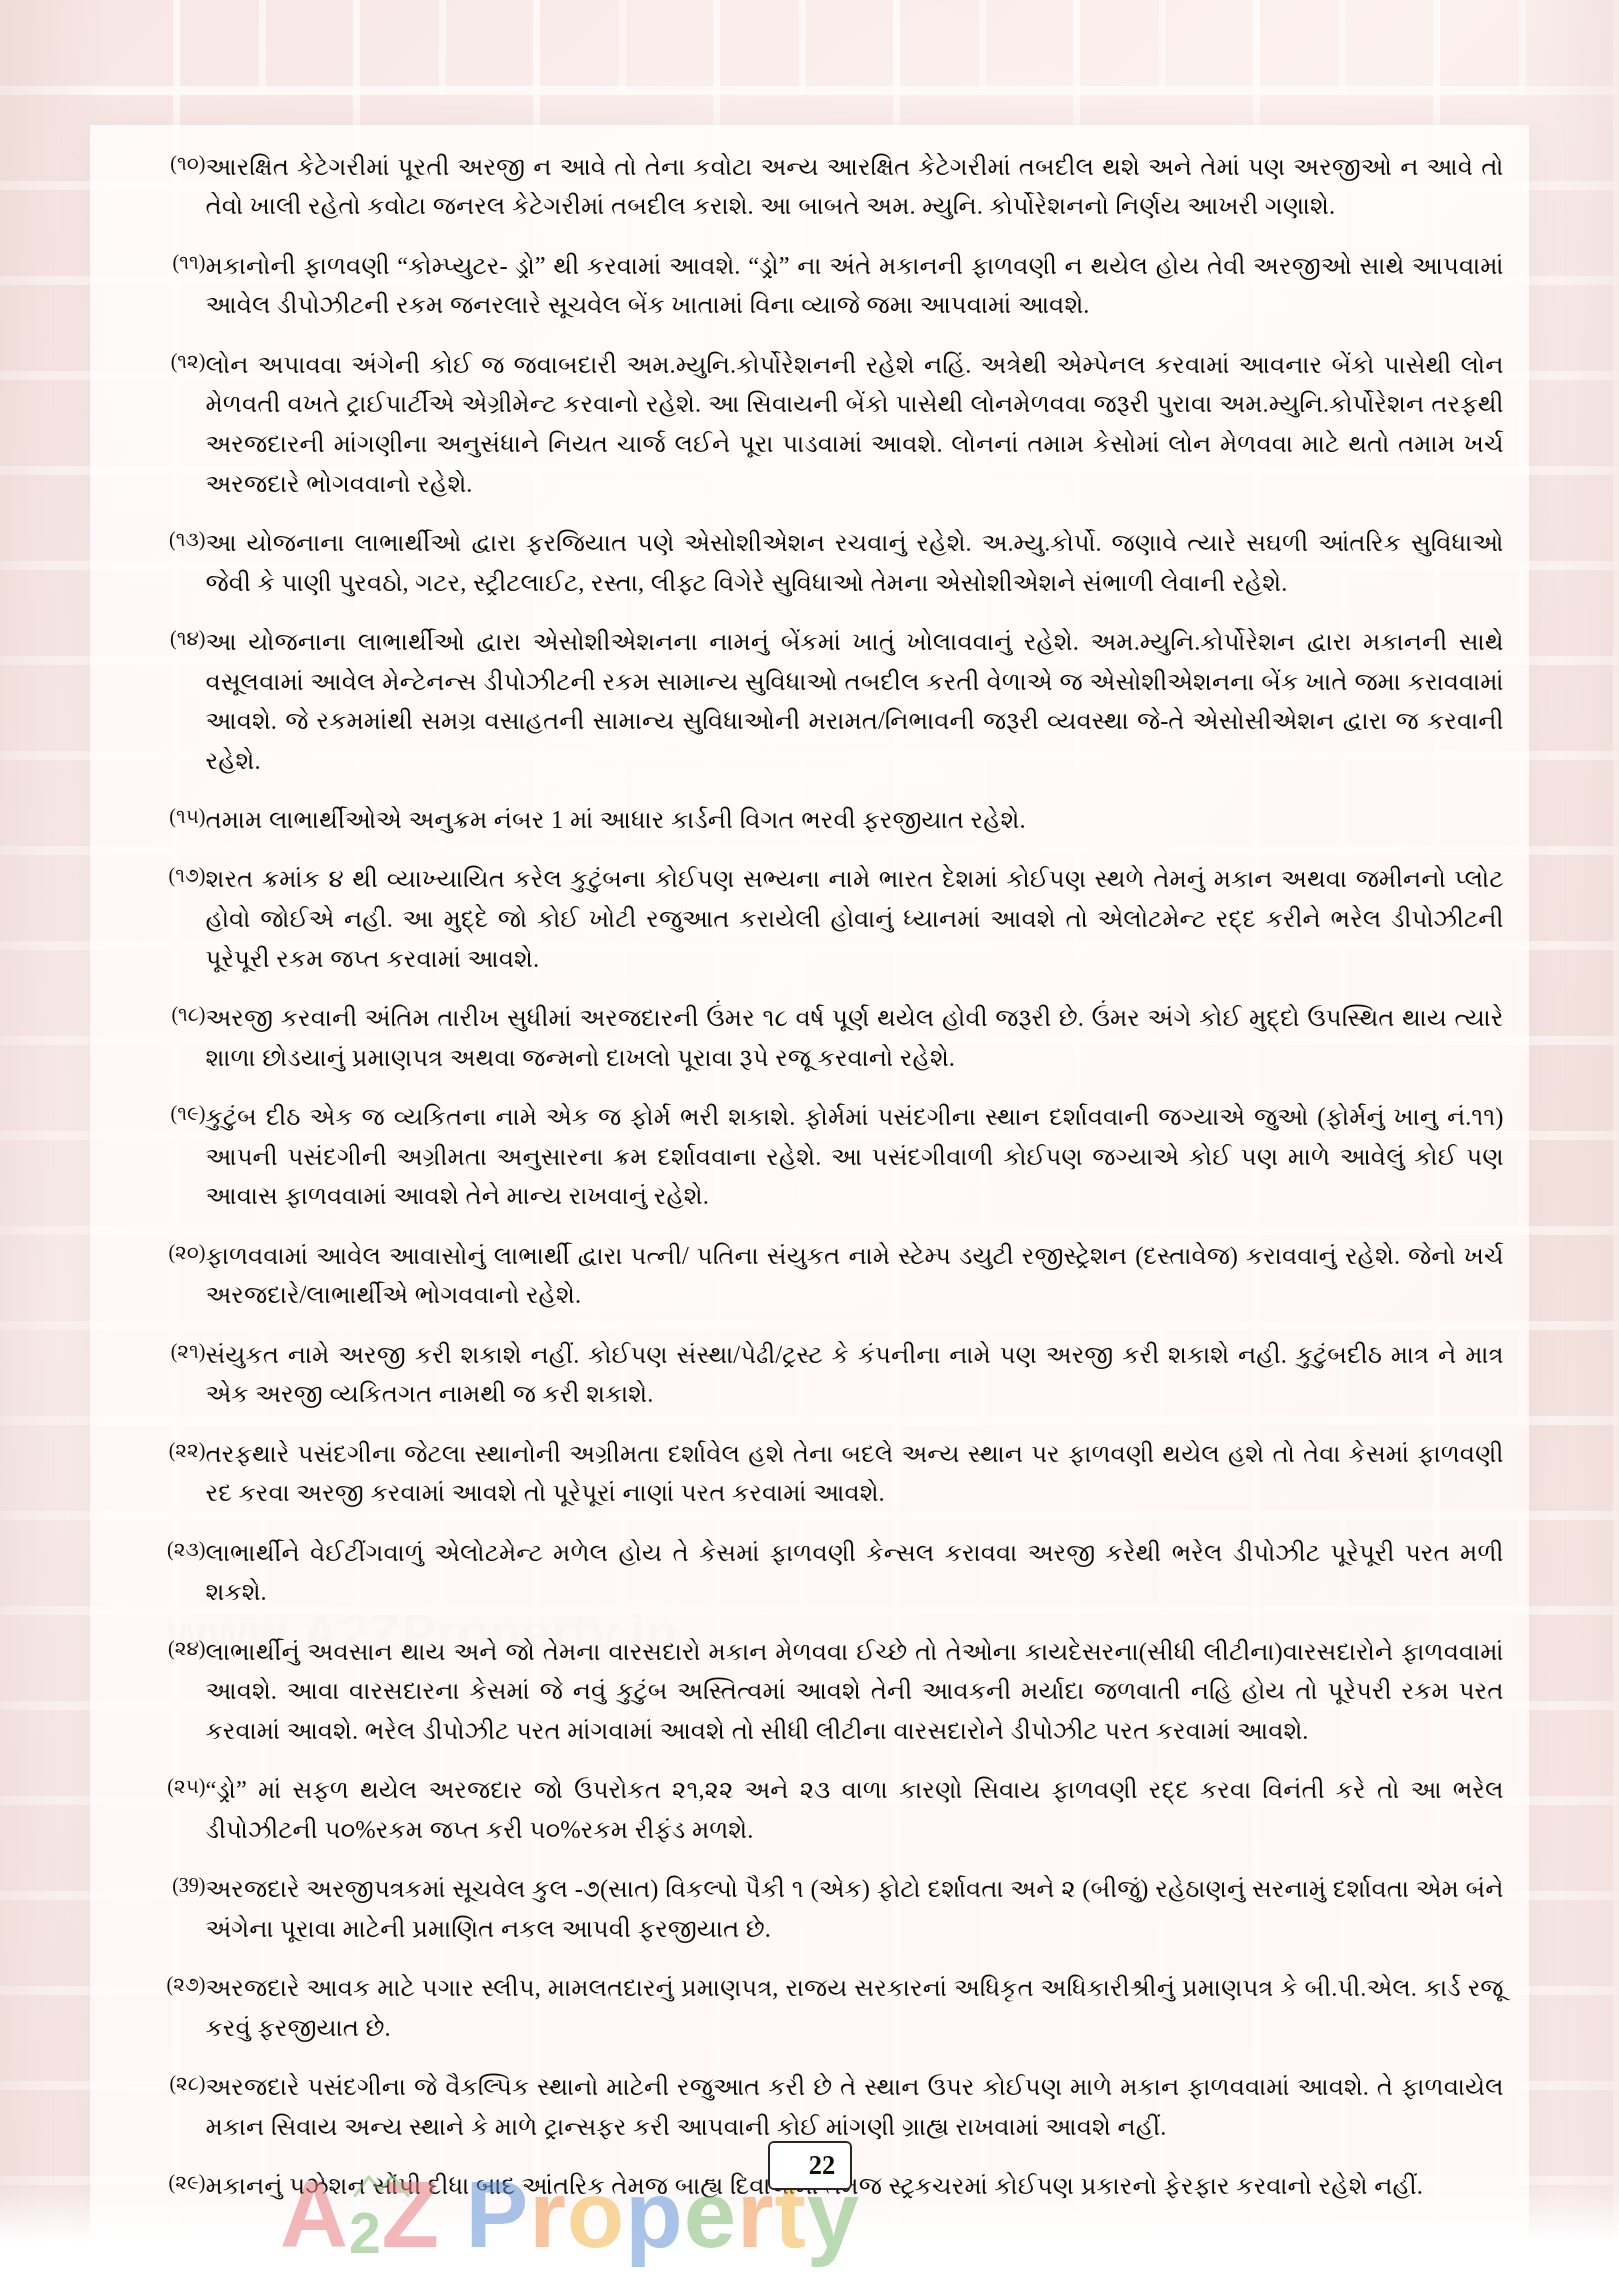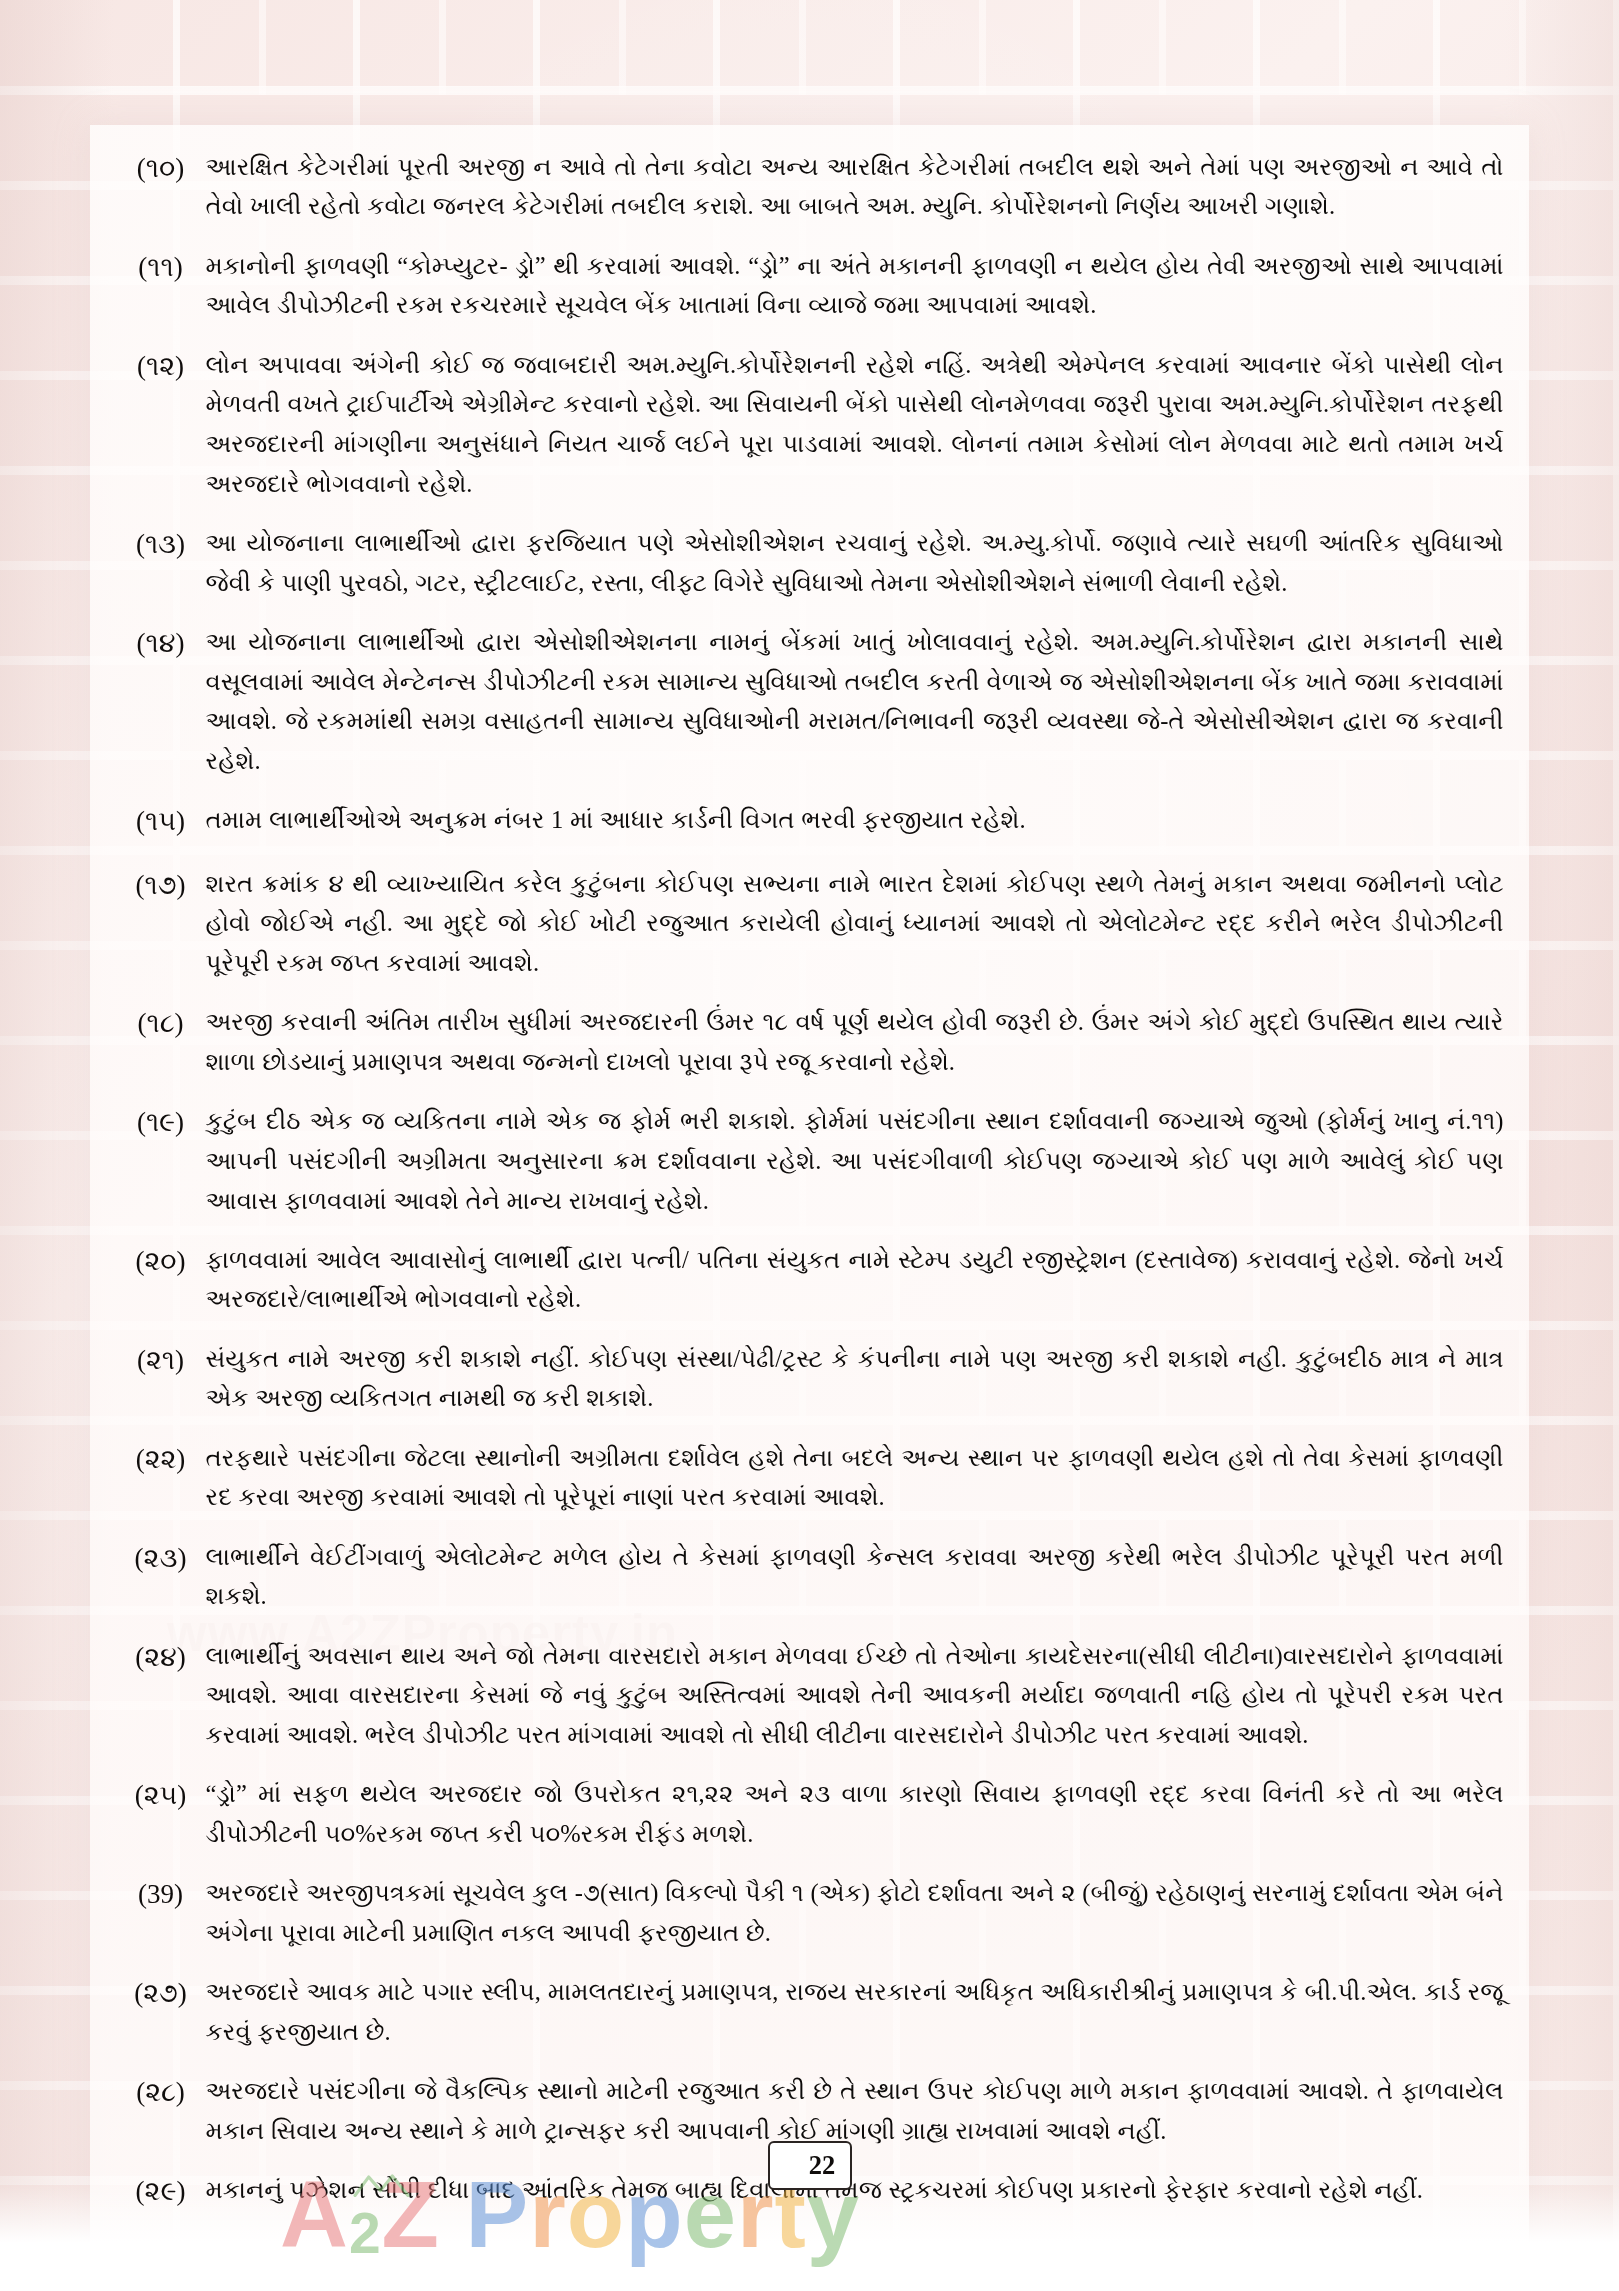--- a/index.html
+++ b/index.html
@@ -113,24 +113,24 @@
     position: relative;
     z-index: 3;
   }
   .clause-row {
     display: flex;
     align-items: flex-start;
     margin-bottom: 19.6px;
   }
   .clause-number {
     flex: 0 0 90px;
-    font-size: 27px;
+    font-size: 20px;
     line-height: 1.62;
     color: #100d0c;
-    text-align: center;
+    text-align: right;
     padding-top: 0px;
     white-space: nowrap;
   }
   .clause-text {
     flex: 1 1 auto;
     font-size: 24.5px;
     line-height: 1.62;
     color: #0d0b0a;
     text-align: justify;
     text-justify: inter-word;
@@ -201,21 +201,21 @@
 <div id="watermark-url">www.A2ZProperty.in</div>
 
 <div id="content-sheet">
   <div id="clause-list">
       <div class="clause-row">
         <div class="clause-number">(૧૦)</div>
         <div class="clause-text">આરક્ષિત કેટેગરીમાં પૂરતી અરજી ન આવે તો તેના કવોટા અન્ય આરક્ષિત કેટેગરીમાં તબદીલ થશે અને તેમાં પણ અરજીઓ ન આવે તો તેવો ખાલી રહેતો કવોટા જનરલ કેટેગરીમાં તબદીલ કરાશે. આ બાબતે અમ. મ્યુનિ. કોર્પોરેશનનો નિર્ણય આખરી ગણાશે.</div>
       </div>
       <div class="clause-row">
         <div class="clause-number">(૧૧)</div>
-        <div class="clause-text">મકાનોની ફાળવણી “કોમ્પ્યુટર- ડ્રો” થી કરવામાં આવશે. “ડ્રો” ના અંતે મકાનની ફાળવણી ન થયેલ હોય તેવી અરજીઓ સાથે આપવામાં આવેલ ડીપોઝીટની રકમ રકચરમારે સૂચવેલ બેંક ખાતામાં વિના વ્યાજે જમા આપવામાં આવશે.</div>
+        <div class="clause-text">મકાનોની ફાળવણી “કોમ્પ્યુટર- ડ્રો” થી કરવામાં આવશે. “ડ્રો” ના અંતે મકાનની ફાળવણી ન થયેલ હોય તેવી અરજીઓ સાથે આપવામાં આવેલ ડીપોઝીટની રકમ જનરલારે સૂચવેલ બેંક ખાતામાં વિના વ્યાજે જમા આપવામાં આવશે.</div>
       </div>
       <div class="clause-row">
         <div class="clause-number">(૧૨)</div>
         <div class="clause-text">લોન અપાવવા અંગેની કોઈ જ જવાબદારી અમ.મ્યુનિ.કોર્પોરેશનની રહેશે નહિં. અત્રેથી એમ્પેનલ કરવામાં આવનાર બેંકો પાસેથી લોન મેળવતી વખતે ટ્રાઈપાર્ટીએ એગ્રીમેન્ટ કરવાનો રહેશે. આ સિવાયની બેંકો પાસેથી લોનમેળવવા જરૂરી પુરાવા અમ.મ્યુનિ.કોર્પોરેશન તરફથી અરજદારની માંગણીના અનુસંધાને નિયત ચાર્જ લઈને પૂરા  પાડવામાં આવશે. લોનનાં તમામ કેસોમાં લોન  મેળવવા માટે થતો તમામ ખર્ચ અરજદારે ભોગવવાનો રહેશે.</div>
       </div>
       <div class="clause-row">
         <div class="clause-number">(૧૩)</div>
         <div class="clause-text">આ યોજનાના લાભાર્થીઓ દ્વારા ફરજિયાત પણે એસોશીએશન રચવાનું રહેશે. અ.મ્યુ.કોર્પો. જણાવે ત્યારે સઘળી આંતરિક સુવિધાઓ જેવી કે પાણી પુરવઠો, ગટર, સ્ટ્રીટલાઈટ, રસ્તા, લીફ્ટ વિગેરે સુવિધાઓ તેમના એસોશીએશને સંભાળી લેવાની રહેશે.</div>
       </div>
       <div class="clause-row">

